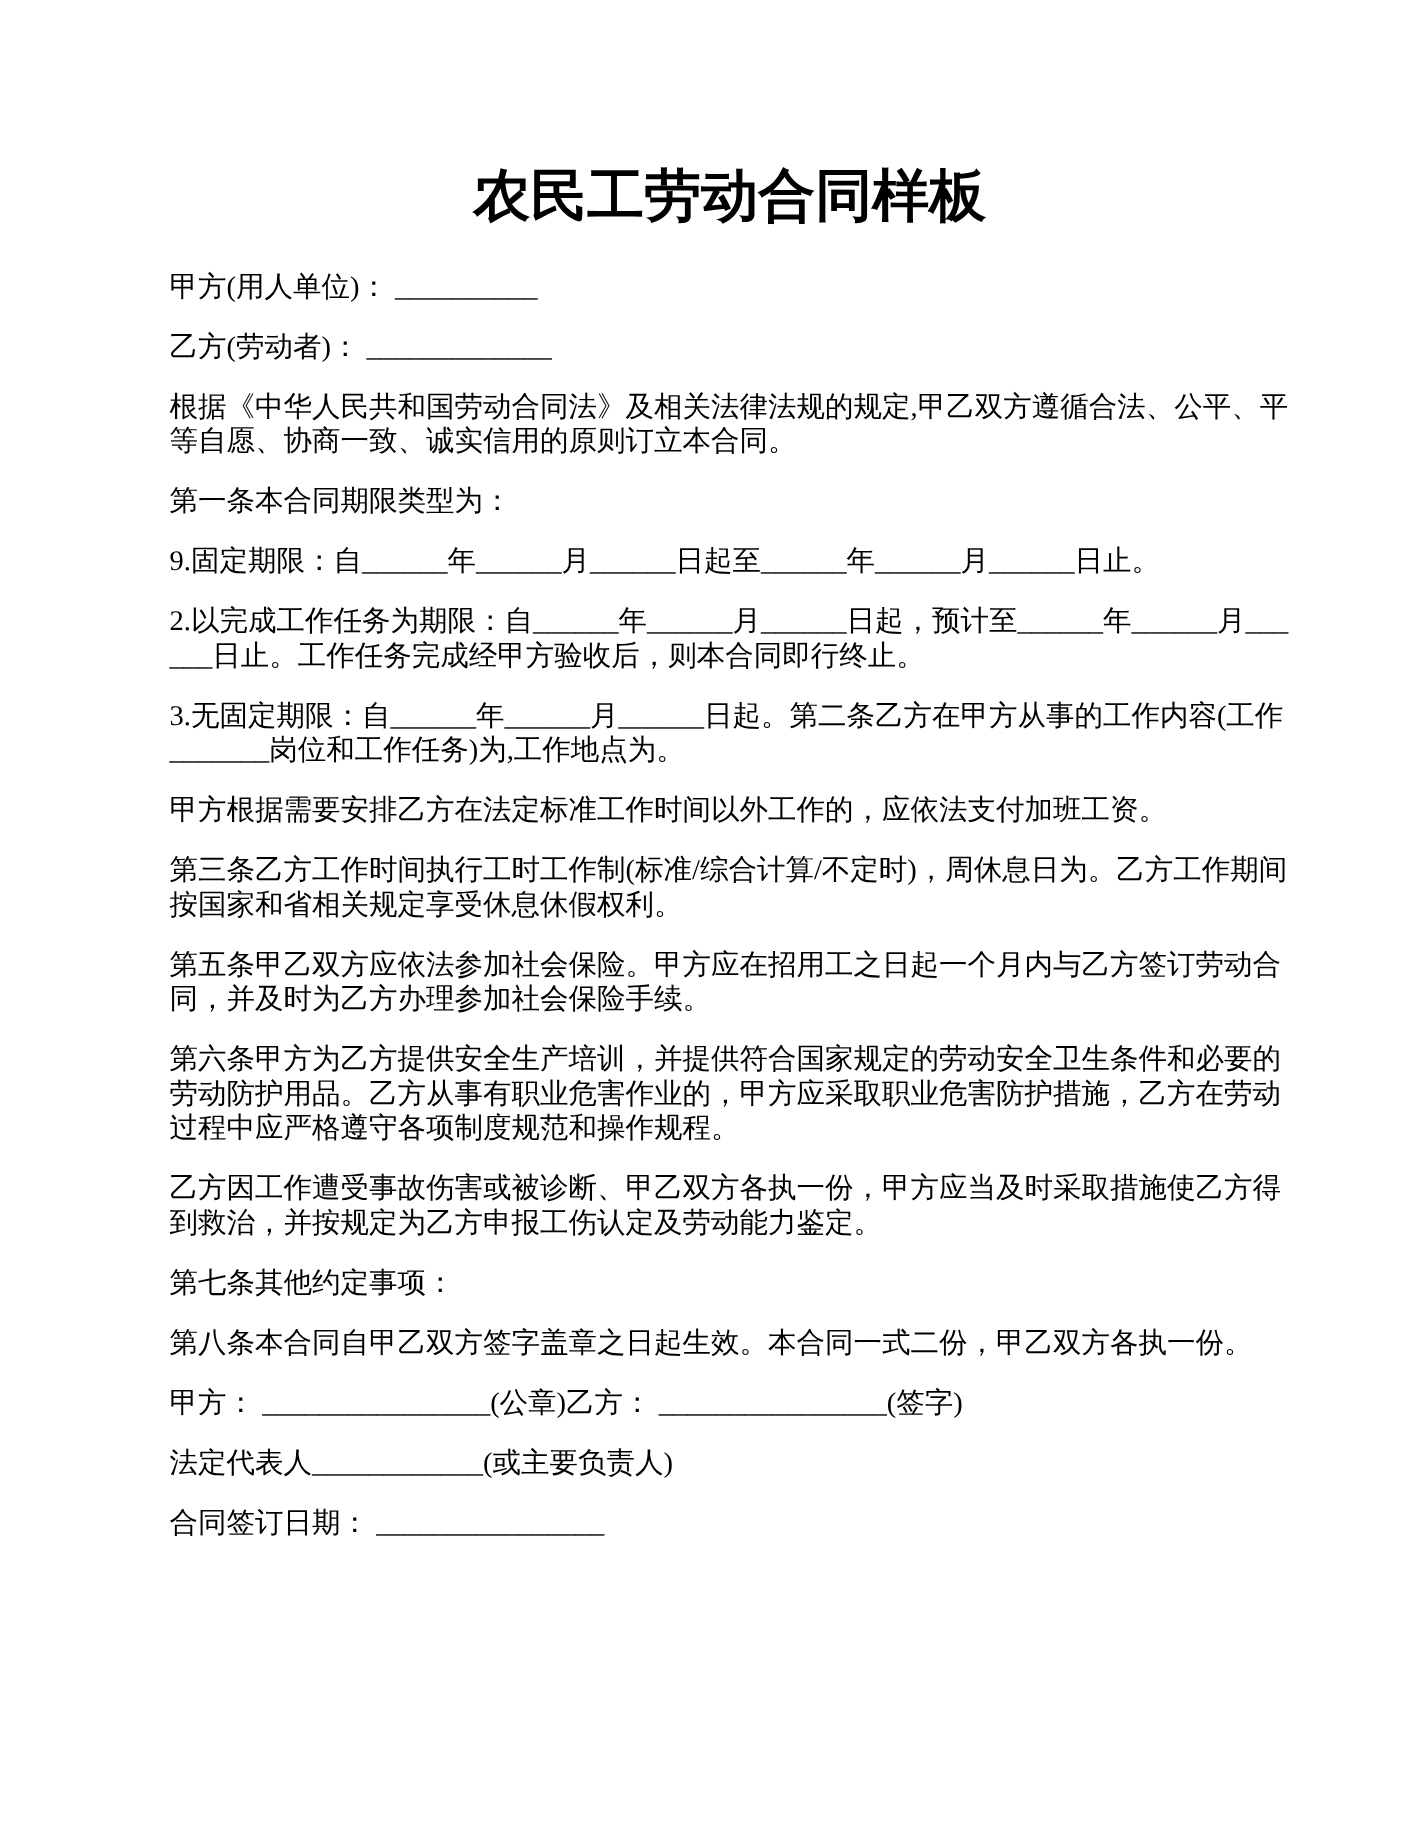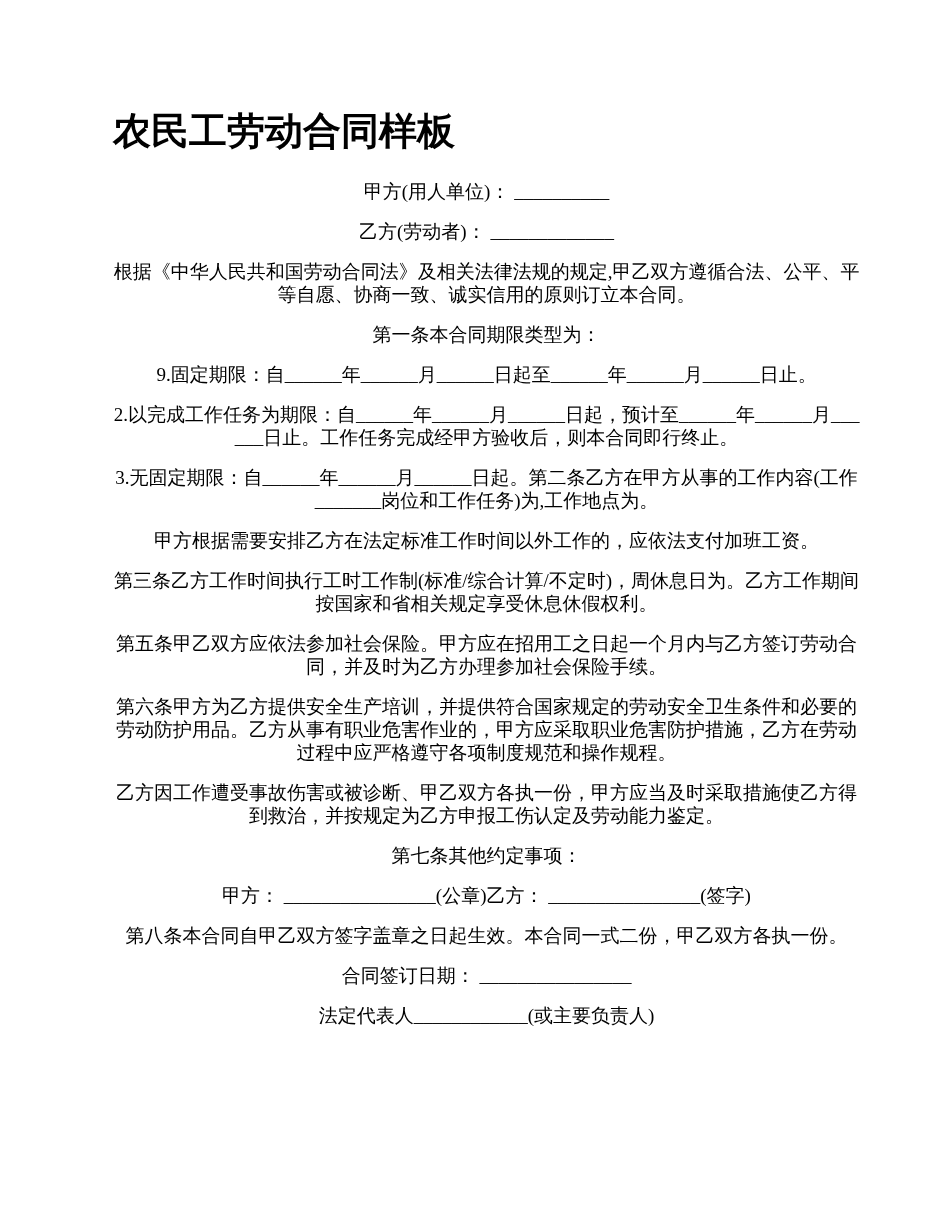--- a/index.html
+++ b/index.html
@@ -14,30 +14,29 @@
     font-family: "Liberation Serif", "DejaVu Serif", serif;
   }
   .page {
     padding: 108px 90px 40px 113px;
     box-sizing: border-box;
   }
   .doc-title {
     font-size: 38px;
     line-height: 46px;
     font-weight: bold;
-    text-align: left;
+    text-align: center;
     margin: 0 0 26px 0;
     letter-spacing: 0px;
   }
   .doc-para {
     font-size: 19px;
     line-height: 23px;
     margin: 0 0 17px 0;
     word-break: break-all;
-    text-align: center;
   }
   .doc-footer {
     font-size: 19px;
     line-height: 23px;
     text-align: center;
     margin: 0;
   }
   .doc-footer a {
     color: #0000ee;
     text-decoration: underline;
@@ -71,22 +70,22 @@
 
 
   <p class="doc-para">第五条甲乙双方应依法参加社会保险。甲方应在招用工之日起一个月内与乙方签订劳动合同，并及时为乙方办理参加社会保险手续。</p>
 
   <p class="doc-para">第六条甲方为乙方提供安全生产培训，并提供符合国家规定的劳动安全卫生条件和必要的劳动防护用品。乙方从事有职业危害作业的，甲方应采取职业危害防护措施，乙方在劳动过程中应严格遵守各项制度规范和操作规程。</p>
 
   <p class="doc-para">乙方因工作遭受事故伤害或被诊断、甲乙双方各执一份，甲方应当及时采取措施使乙方得到救治，并按规定为乙方申报工伤认定及劳动能力鉴定。</p>
 
   <p class="doc-para">第七条其他约定事项：</p>
 
+  <p class="doc-para">第八条本合同自甲乙双方签字盖章之日起生效。本合同一式二份，甲乙双方各执一份。</p>
+
   <p class="doc-para">甲方： ________________(公章)乙方： ________________(签字)</p>
 
-  <p class="doc-para">第八条本合同自甲乙双方签字盖章之日起生效。本合同一式二份，甲乙双方各执一份。</p>
+  <p class="doc-para">法定代表人____________(或主要负责人)</p>
 
   <p class="doc-para">合同签订日期： ________________</p>
-
-  <p class="doc-para">法定代表人____________(或主要负责人)</p>
 
 
 </div>
 
 </body></html>

